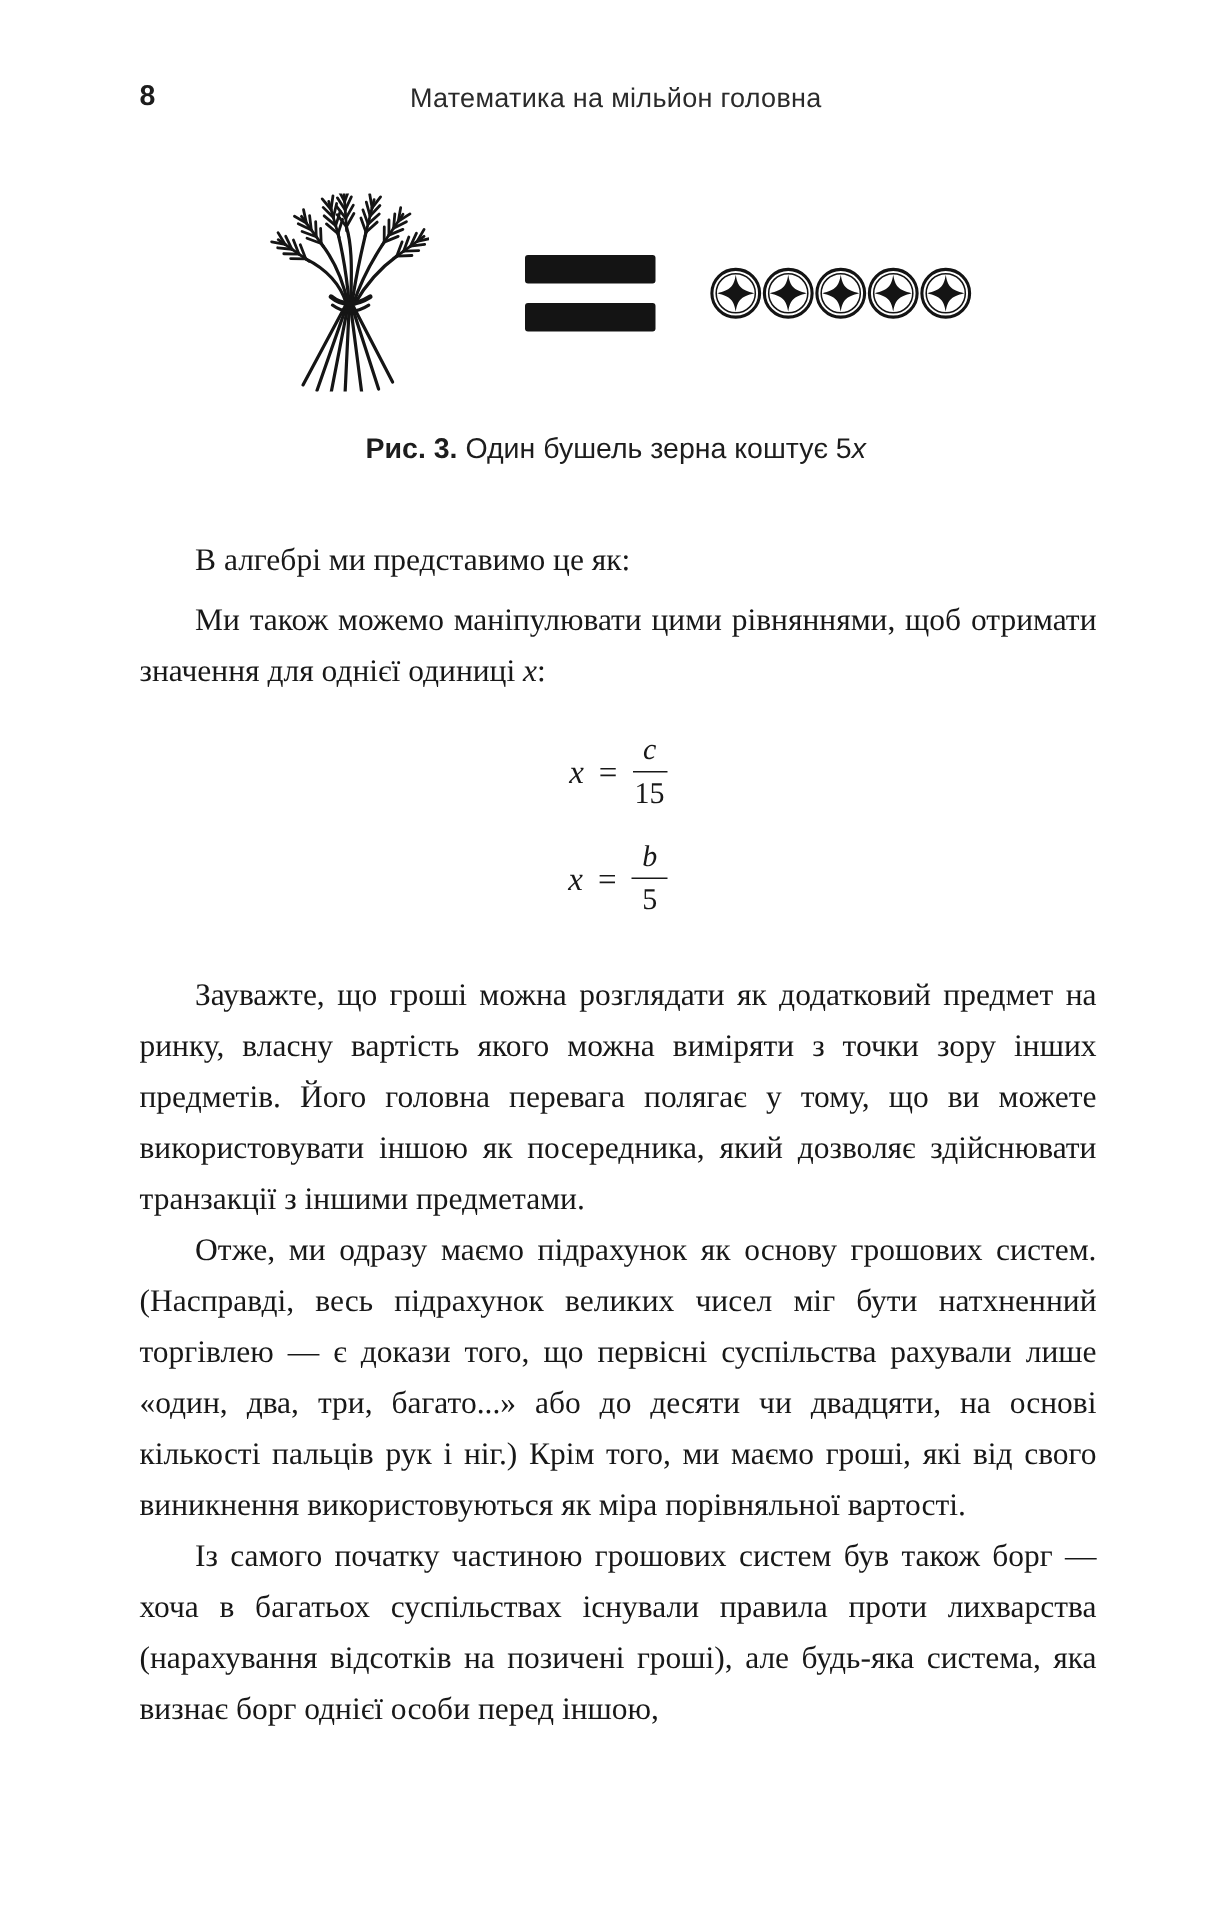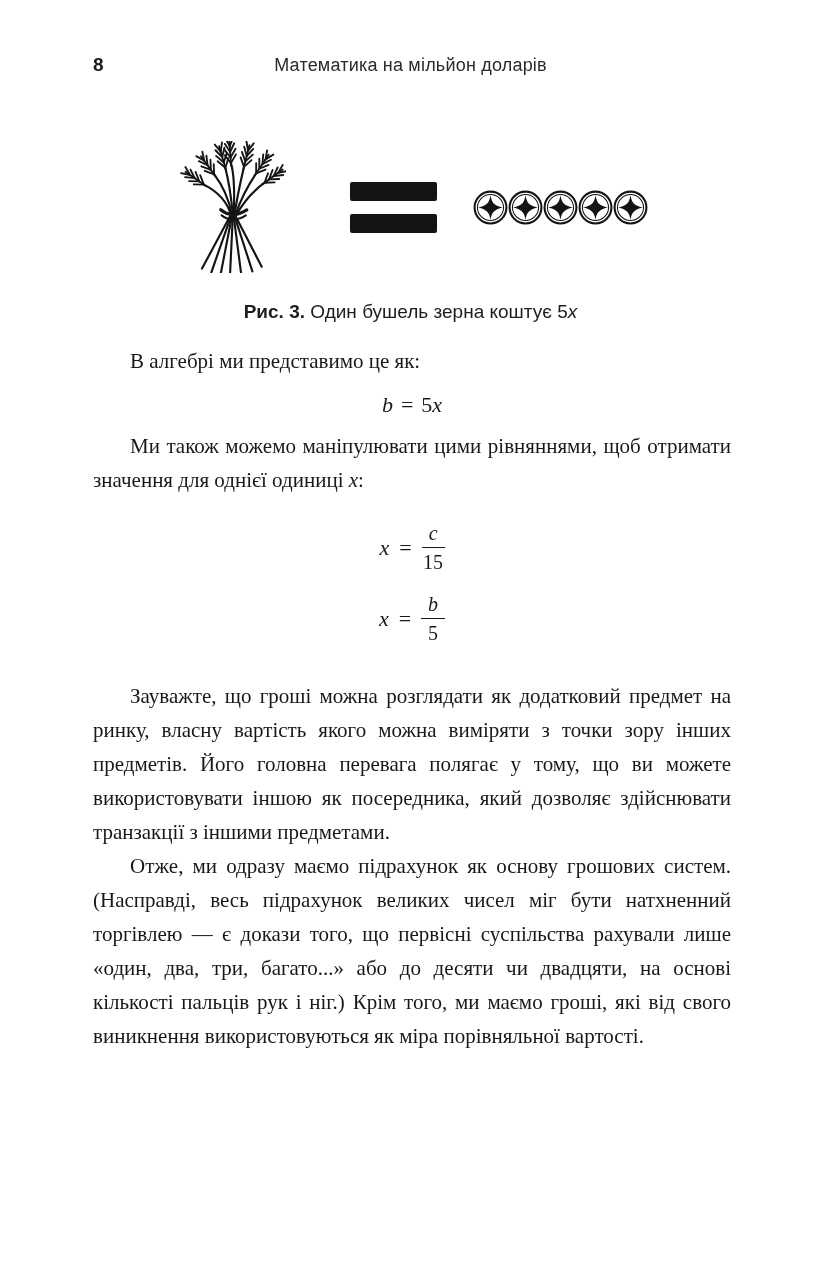--- a/index.html
+++ b/index.html
@@ -15,37 +15,37 @@
   .page-num{
     position:absolute;left:93px;top:0;
     font-family:"Liberation Sans", sans-serif;font-weight:700;font-size:19px;color:#1c1c1c;
   }
   .running-title{
     position:absolute;left:0;right:0;top:1px;text-align:center;
     font-family:"Liberation Sans", sans-serif;font-size:18px;color:#2a2a2a;letter-spacing:.2px;
   }
 
   
-  .figure{position:absolute;top:139px;left:0;right:0;}
+  .figure{position:absolute;top:127px;left:0;right:0;}
   .fig-row{display:flex;align-items:center;justify-content:center;height:136px;}
   .wheat{width:112px;height:132px;flex:0 0 auto;}
   .equals{display:flex;flex-direction:column;gap:13px;margin:0 36px 0 64px;flex:0 0 auto;}
   .equals .bar{width:87px;height:19px;background:#141414;border-radius:2px;}
   .coin-row{display:flex;align-items:center;gap:0;flex:0 0 auto;}
   .coin{width:35px;height:35px;display:block;}
 
   .fig-caption{
     margin-top:26px;text-align:center;
     font-family:"Liberation Sans", sans-serif;font-size:19px;color:#1d1d1d;
   }
   .fig-caption .cap-label{font-weight:700;}
   .fig-caption i{font-style:italic;}
 
   
-  .copy{position:absolute;top:344px;left:93px;width:638px;font-size:21px;line-height:34px;text-align:justify;}
+  .copy{position:absolute;top:356px;left:93px;width:638px;font-size:21px;line-height:34px;text-align:justify;}
   .para{margin:0;text-indent:37px;}
   .para b{font-weight:400;}
   .para i{font-style:italic;}
 
   
   .eq-block{margin:6px 0 4px;}
   .equation{
     text-align:center;text-indent:0;font-size:22px;line-height:41px;
   }
   .equation i{font-style:italic;}
@@ -85,21 +85,21 @@
       <g id="coin-symbol">
         <circle cx="22" cy="22" r="20" fill="#ffffff" stroke="#141414" stroke-width="2.6"></circle>
         <circle cx="22" cy="22" r="16.4" fill="none" stroke="#141414" stroke-width="1.3"></circle>
         <path d="M22 6.5 C23.6 16 26.2 19.2 37.5 22 C26.2 24.8 23.6 28 22 37.5 C20.4 28 17.8 24.8 6.5 22 C17.8 19.2 20.4 16 22 6.5 Z" fill="#141414"></path>
       </g>
     </defs>
   </svg>
 
   <div class="running-head">
     <span class="page-num">8</span>
-    <span class="running-title">Математика на мільйон доларів</span>
+    <span class="running-title">Математика на мільйон головна</span>
   </div>
 
   <div class="figure">
     <div class="fig-row">
 
       <svg class="wheat" viewBox="0 0 120 140">
         <g stroke="#151515" stroke-width="2.3" stroke-linecap="round" fill="none">
 
           <path d="M60 80 L30 136"></path>
           <path d="M61 80 L40 140"></path>
@@ -157,23 +157,20 @@
     <div class="fig-caption">
       <span class="cap-label">Рис. 3.</span><span> Один бушель зерна коштує 5</span><i>x</i>
     </div>
   </div>
 
   <div class="copy">
 
     <p class="para">В алгебрі ми представимо це як:</p>
 
     <div class="eq-block">
-      <div class="equation">
-        <i>b</i><span class="rel">=</span><span>5</span><i>x</i>
-      </div>
     </div>
 
     <p class="para"><span>Ми також можемо маніпулювати цими рівняннями, щоб отримати значення для однієї одиниці </span><i>x</i><span>:</span></p>
 
     <div class="gap-sm"></div>
 
     <div class="frac-line">
       <i>x</i>
         <span class="rel">=</span>
       <span class="frac">
@@ -190,15 +187,16 @@
         <span class="den">5</span>
       </span>
     </div>
 
     <div class="gap-md"></div>
 
     <p class="para">Зауважте, що гроші можна розглядати як додатковий предмет на ринку, власну вартість якого можна виміряти з точки зору інших предметів. Його головна перевага полягає у тому, що ви можете використовувати іншою як посередника, який дозволяє здійснювати транзакції з іншими предметами.</p>
 
     <p class="para"><span>Отже, ми одразу маємо </span><b>підрахунок</b><span> як основу грошових систем. (Насправді, весь підрахунок великих чисел міг бути натхненний торгівлею — є докази того, що первісні суспільства рахували лише «один, два, три, багато...» або до десяти чи двадцяти, на основі кількості пальців рук і ніг.) Крім того, ми маємо гроші, які від свого виникнення використовуються як </span><b>міра</b><span> порівняльної вартості.</span></p>
 
+    <p class="para">Із самого початку частиною грошових систем був також борг — хоча в багатьох суспільствах існували правила проти лихварства (нарахування відсотків на позичені гроші), але будь-яка система, яка визнає борг однієї особи перед іншою,</p>
 
   </div>
 </div>
 
 </body></html>

